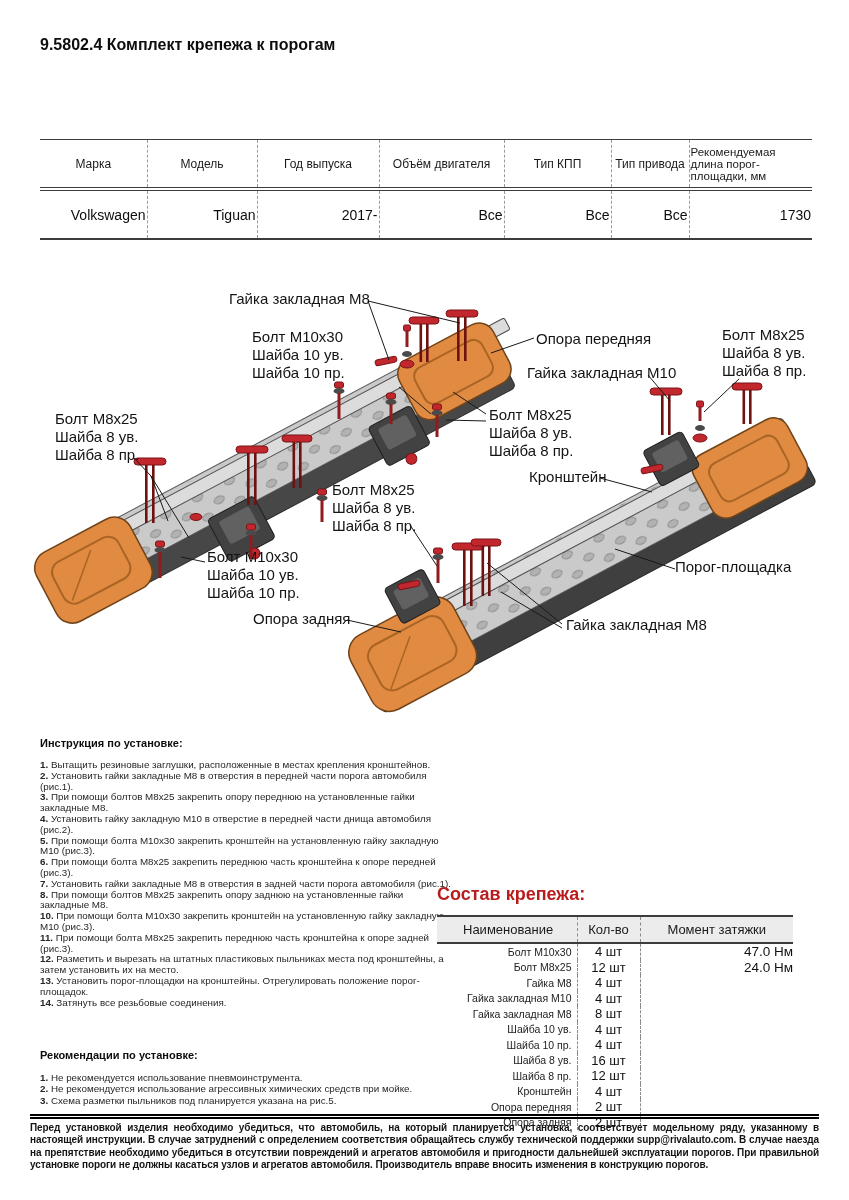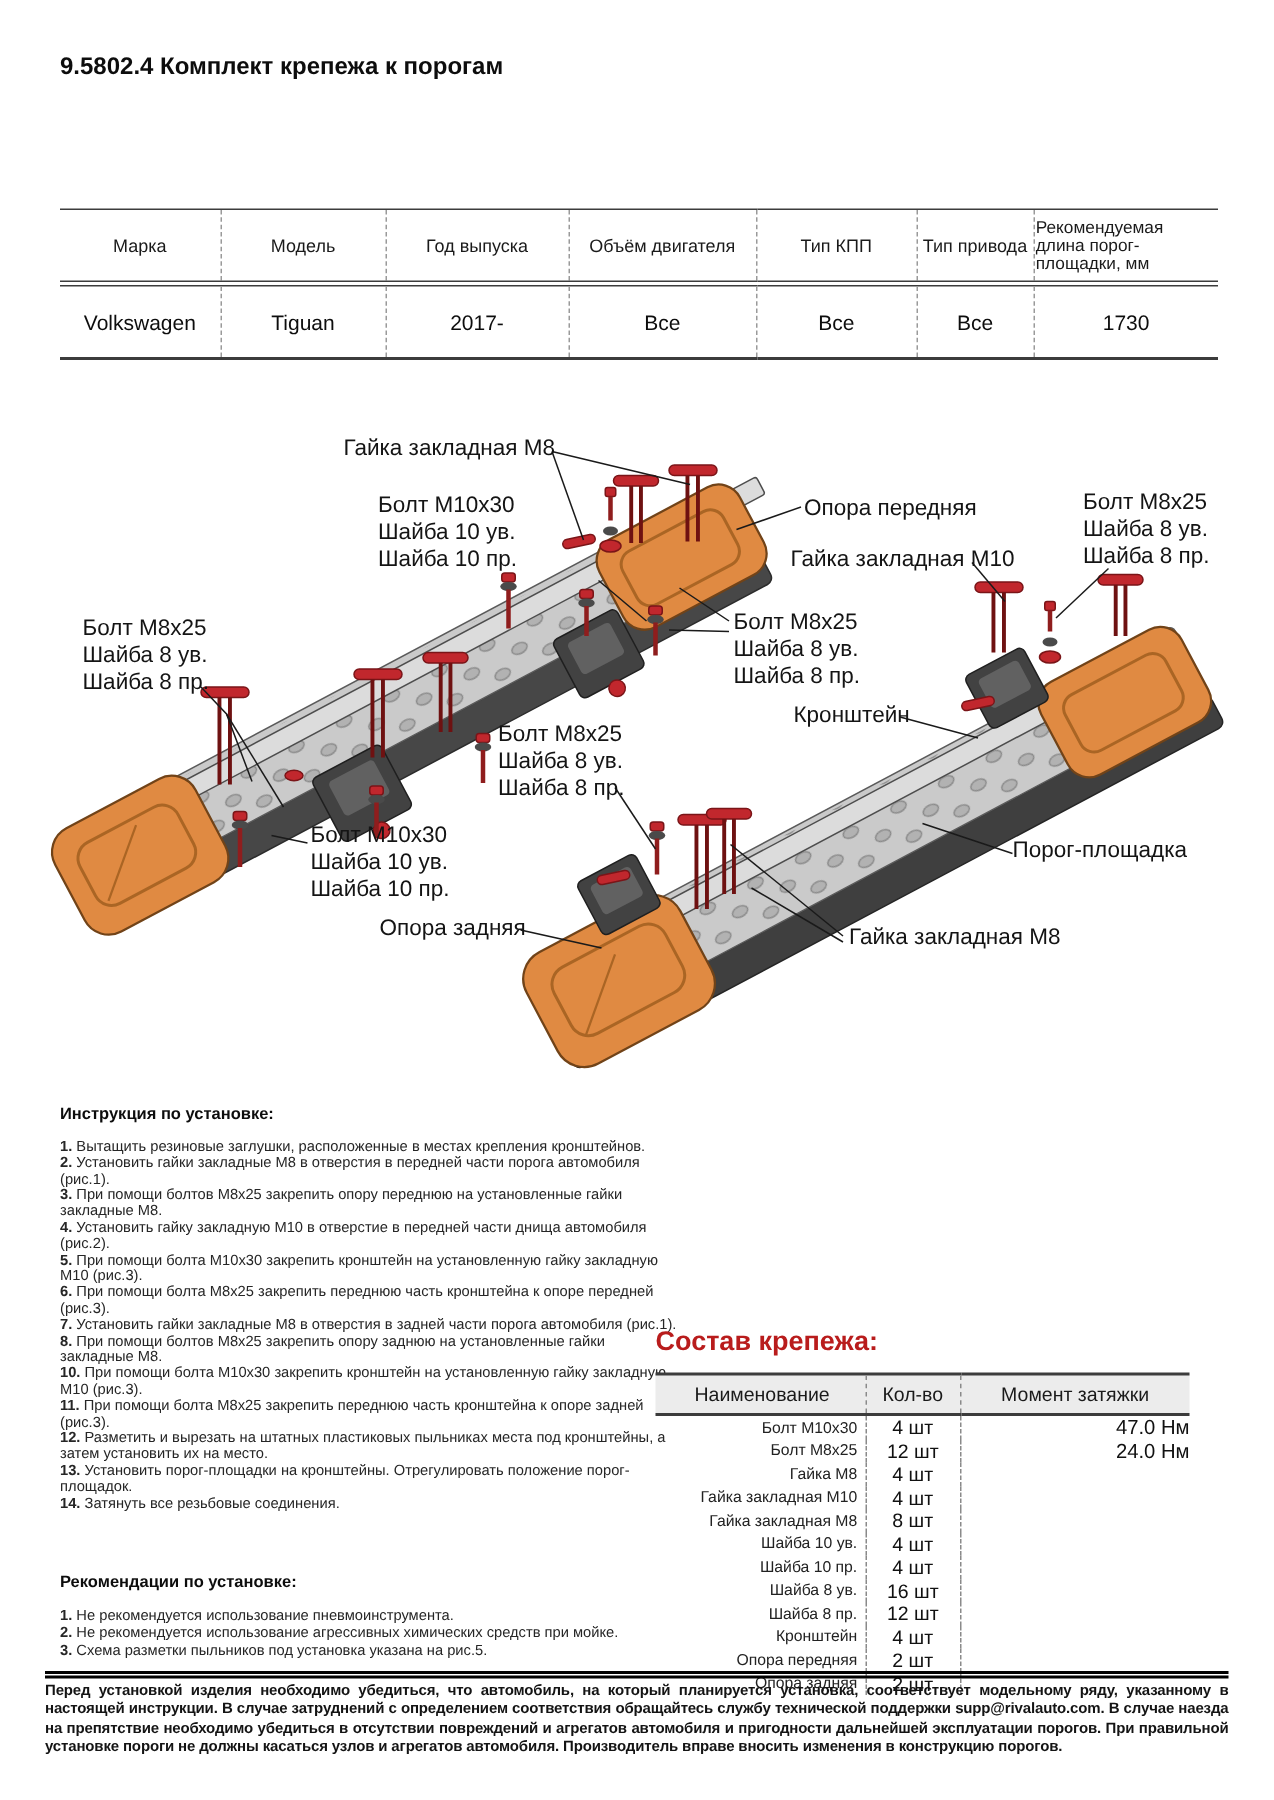--- a/index.html
+++ b/index.html
@@ -10,21 +10,21 @@
   .hdr{position:absolute;left:40px;top:33px;z-index:2}
   .hdr-sub{font-size:15px;color:#1c1c1c;letter-spacing:.3px}
   .hdr-ttl{font-size:16px;font-weight:bold;color:#0d0d0d;margin-top:3px}
 
   
   table.spec{position:absolute;left:40px;top:139px;width:772px;border-collapse:collapse;
              table-layout:fixed;z-index:2}
   .spec th{font-weight:normal;font-size:12px;color:#1a1a1a;height:47px;
            vertical-align:middle;border-top:1px solid #3c3c3c;border-bottom:4px double #3c3c3c;
            padding:0 2px}
-  .spec td{font-size:14px;color:#0d0d0d;height:45px;text-align:center;vertical-align:middle;
+  .spec td{font-size:14px;color:#0d0d0d;height:45px;text-align:right;vertical-align:middle;
            border-bottom:2px solid #3c3c3c}
   .spec th+th,.spec td+td{border-left:1px dashed #9a9a9a}
   .spec th.small{font-size:11.5px;text-align:left;padding:0 1px}
 
   
   svg.diagram{position:absolute;left:0;top:0;z-index:1}
   .dlabel{position:absolute;z-index:3;font-size:15px;line-height:18px;color:#141414;
           white-space:pre-line}
 
   
@@ -326,21 +326,21 @@
     <div class="ins-item"><b>11.</b> <span>При помощи болта М8х25 закрепить переднюю часть кронштейна к опоре задней (рис.3).</span></div>
     <div class="ins-item"><b>12.</b> <span>Разметить и вырезать на штатных пластиковых пыльниках места под кронштейны, а затем установить их на место.</span></div>
     <div class="ins-item"><b>13.</b> <span>Установить порог-площадки на кронштейны. Отрегулировать положение порог-площадок.</span></div>
     <div class="ins-item"><b>14.</b> <span>Затянуть все резьбовые соединения.</span></div>
   </div>
 
   <div class="rec">
     <div class="blk-title">Рекомендации по установке:</div>
     <div class="ins-item"><b>1.</b> <span>Не рекомендуется использование пневмоинструмента.</span></div>
     <div class="ins-item"><b>2.</b> <span>Не рекомендуется использование агрессивных химических средств при мойке.</span></div>
-    <div class="ins-item"><b>3.</b> <span>Схема разметки пыльников под установка указана на рис.5.</span></div>
+    <div class="ins-item"><b>3.</b> <span>Схема разметки пыльников под планируется указана на рис.5.</span></div>
   </div>
 
   <div class="parts">
     <div class="parts-title">Состав крепежа:</div>
     <table class="ptab">
       <colgroup>
           <col style="width:140px">
           <col style="width:63px">
           <col style="width:153px">
         </colgroup>

